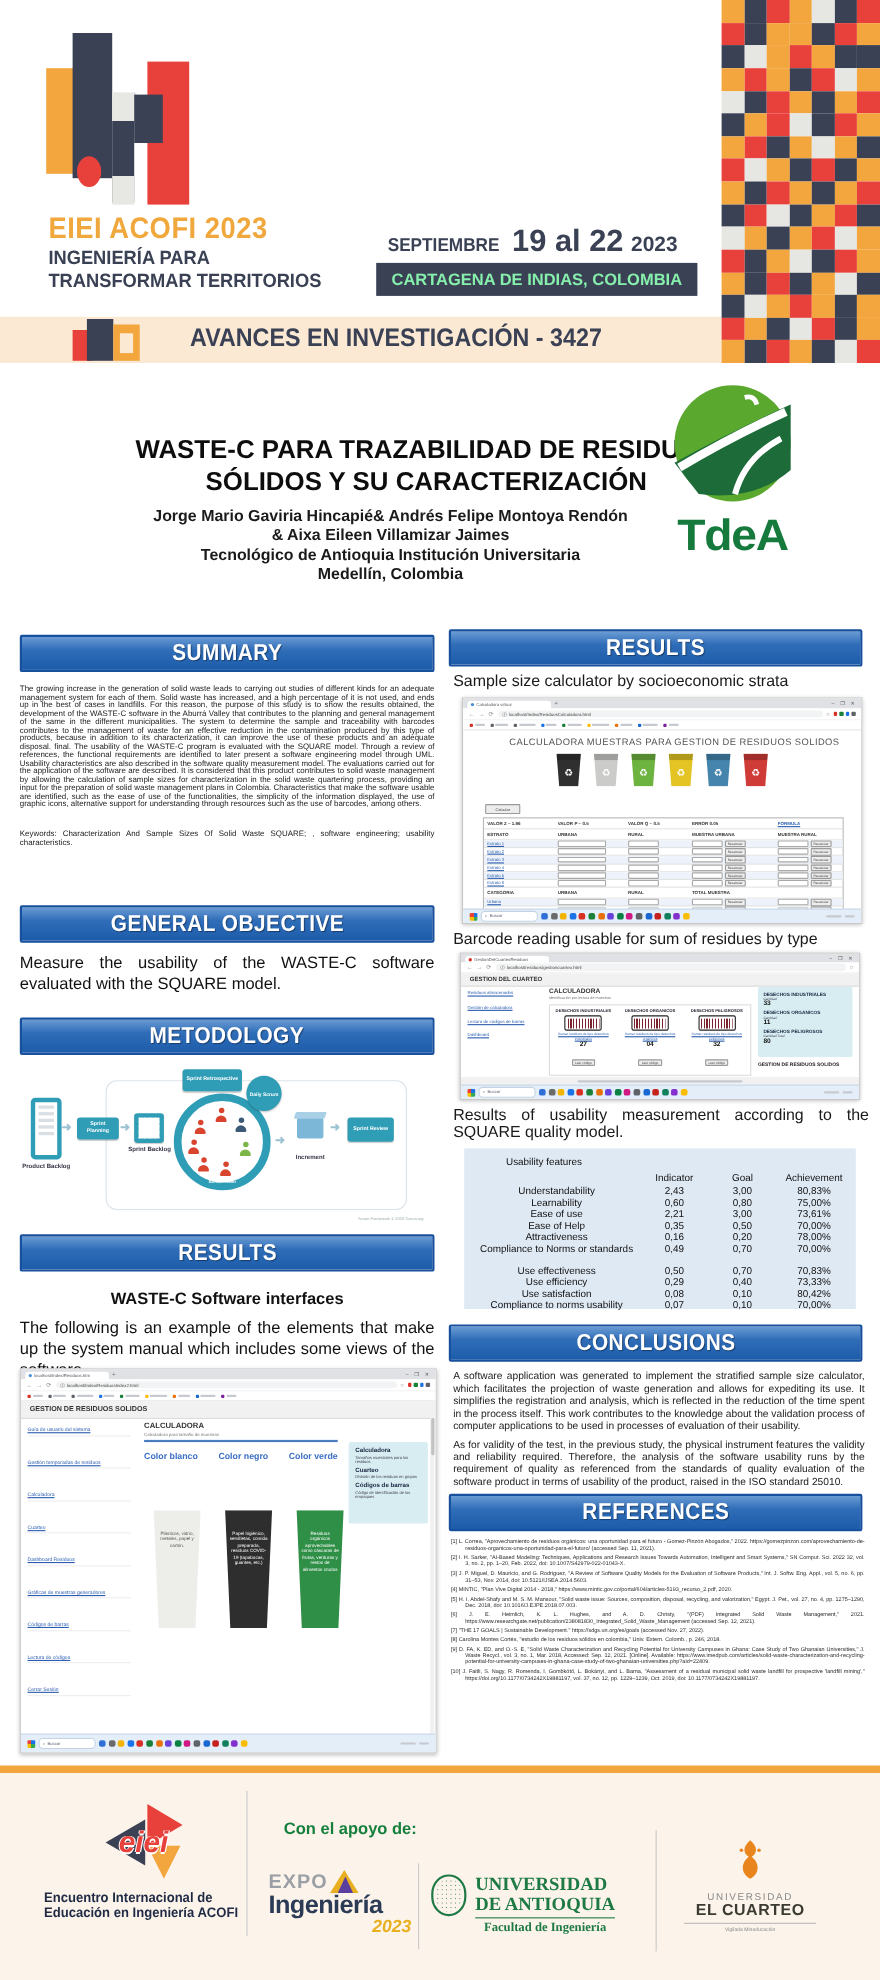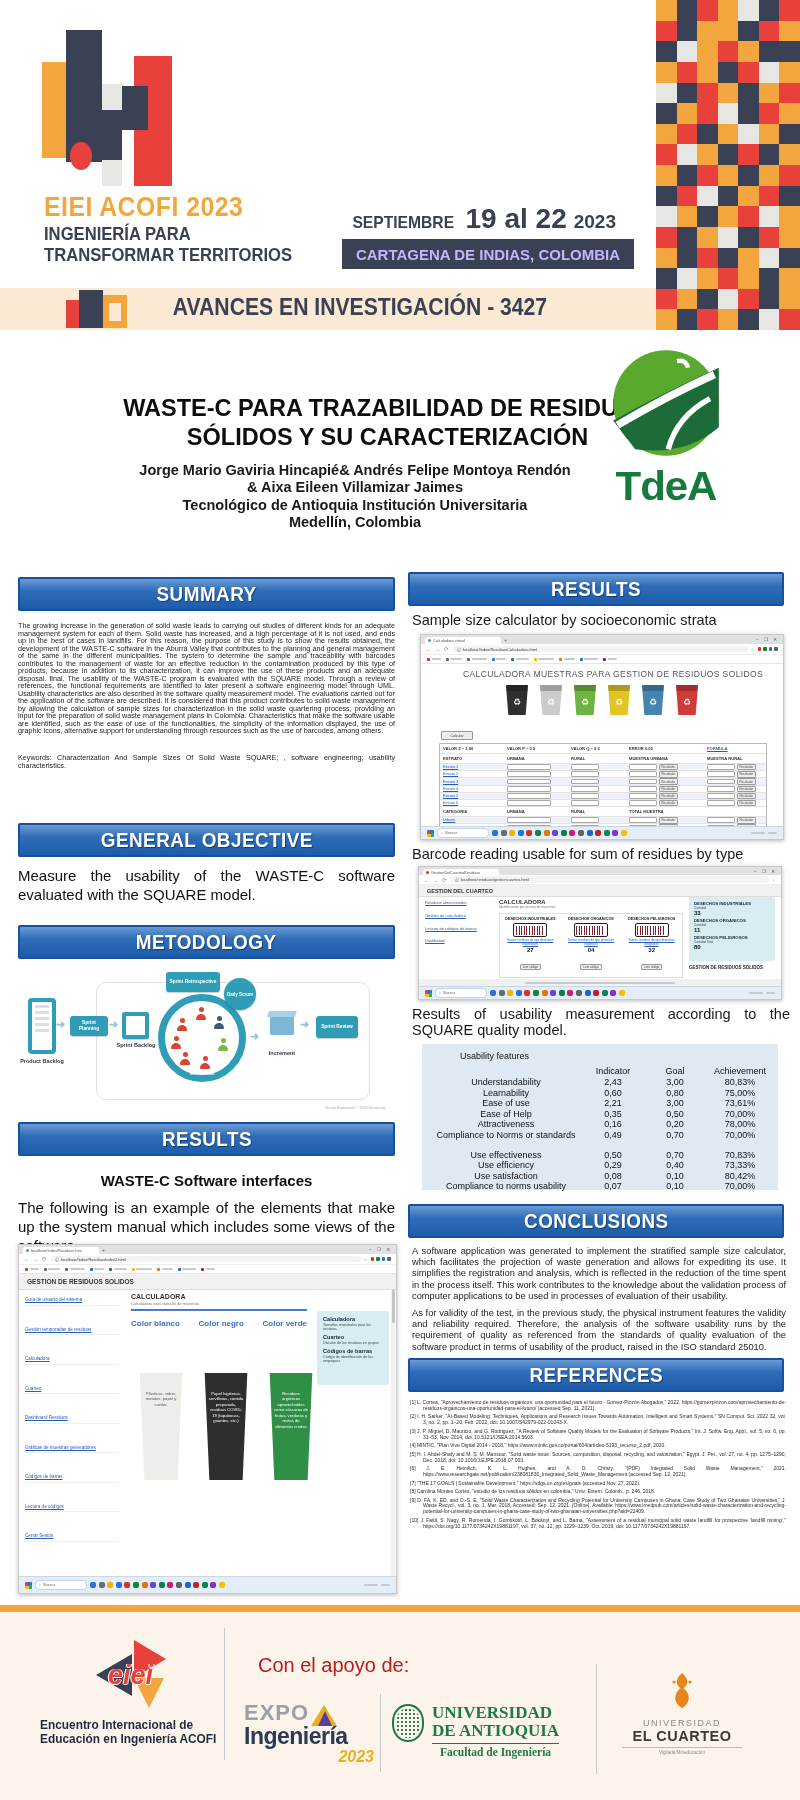--- a/index.html
+++ b/index.html
@@ -21,21 +21,21 @@
   .hdr-title{position:absolute;left:44px;top:192px;font-size:27px;font-weight:bold;color:#f0a73c;
              transform:scaleX(.92);transform-origin:left;letter-spacing:.5px;white-space:nowrap}
   .hdr-sub{position:absolute;left:44px;top:224px;font-size:17.5px;font-weight:bold;color:#3a4154;
            line-height:1.18;transform:scaleX(.95);transform-origin:left}
   .date-line{position:absolute;left:348px;top:203px;display:flex;align-items:baseline;gap:7px;
              color:#3a4154;font-weight:bold;white-space:nowrap}
   .date-pre{font-size:17px;transform:scaleX(.92)}
   .date-big{font-size:28px}
   .date-yr{font-size:19px}
   .loc-box{position:absolute;left:342px;top:239px;width:292px;height:30px;background:#3a4154;
-           color:#c4b5fd;display:flex;align-items:center;justify-content:center;font-weight:bold;
+           color:#86efac;display:flex;align-items:center;justify-content:center;font-weight:bold;
            font-size:15px;white-space:nowrap}
   .banner{position:absolute;left:0;top:288px;width:656px;height:42px;background:#fbe9d3}
   .banner-text{position:absolute;left:150px;top:6px;width:420px;text-align:center;font-size:23px;
                font-weight:bold;color:#3a4154;transform:scaleX(.92)}
   .mini-logo{position:absolute;left:66px;top:2px;width:70px;height:40px}
   .mini-logo div{position:absolute}
   .ml-red{left:0;top:10px;width:18px;height:28px;background:#e8413c}
   .ml-navy{left:13px;top:0;width:24px;height:38px;background:#3a4154}
   .ml-orange{left:37px;top:5px;width:24px;height:33px;background:#f2a63d}
   .ml-notch{left:43px;top:13px;width:12px;height:18px;background:#fbe9d3}
@@ -189,24 +189,24 @@
   .vdiv{position:absolute;width:1px;background:#c9c9c9}
   .eiei-mark{position:absolute;left:88px;top:28px;width:120px;height:72px}
   .eiei-mark div{position:absolute;width:0;height:0}
   .et-red{left:46px;top:0;border-top:19px solid transparent;border-bottom:19px solid transparent;border-left:32px solid #e8413c}
   .et-navy{left:8px;top:14px;border-top:21px solid transparent;border-bottom:21px solid transparent;border-right:36px solid #3a4154}
   .et-orange{left:46px;top:38px;border-left:15px solid transparent;border-right:15px solid transparent;border-top:30px solid #f2a63d}
   .eiei-word{position:absolute;left:20px;top:20px;font-size:27px;font-weight:bold;font-style:italic;color:#e8413c;
              text-shadow:1px 0 0 #fff,-1px 0 0 #fff,0 1px 0 #fff}
   .eiei-cap{position:absolute;left:40px;top:106px;width:220px;font-size:12.5px;font-weight:bold;color:#1f2a44;
             line-height:1.12;transform:scaleX(.95);transform-origin:left}
-  .apoyo{position:absolute;left:258px;top:42px;font-size:20px;font-weight:normal;color:#b91c1c}
+  .apoyo{position:absolute;left:258px;top:42px;font-size:15px;font-weight:bold;color:#15803d}
   .expo{position:absolute;left:244px;top:88px;width:130px}
   .expo-row{display:flex;align-items:flex-end;gap:2px}
-  .expo-exp{font-size:22px;color:#9aa0a6;letter-spacing:1px;font-weight:bold}
+  .expo-exp{font-size:18px;color:#9aa0a6;letter-spacing:1px;font-weight:bold}
   .expo-tri{position:relative;width:0;height:0;border-left:13px solid transparent;border-right:13px solid transparent;
             border-bottom:21px solid #e8b020}
   .expo-tri::after{content:"";position:absolute;left:-6px;top:6px;width:0;height:0;
                    border-left:7px solid transparent;border-right:7px solid transparent;border-bottom:15px solid #5b3f9e}
   .expo-ing{font-size:23px;color:#2b3a55;font-weight:bold;letter-spacing:-.5px;margin-top:-3px}
   .expo-year{font-size:16px;color:#e8b020;font-weight:bold;font-style:italic;text-align:right;margin-top:-2px}
   .udea{position:absolute;left:392px;top:92px;display:flex;gap:8px;align-items:flex-start}
   .udea-crest{width:32px;height:38px;border:2.5px solid #1e7a45;border-radius:50%/46%;box-sizing:border-box;position:relative}
   .udea-crest::before{content:"";position:absolute;inset:2px;border-radius:50%/46%;
         background:radial-gradient(#1e7a45 0.7px,transparent 0.8px);background-size:4px 4px}

